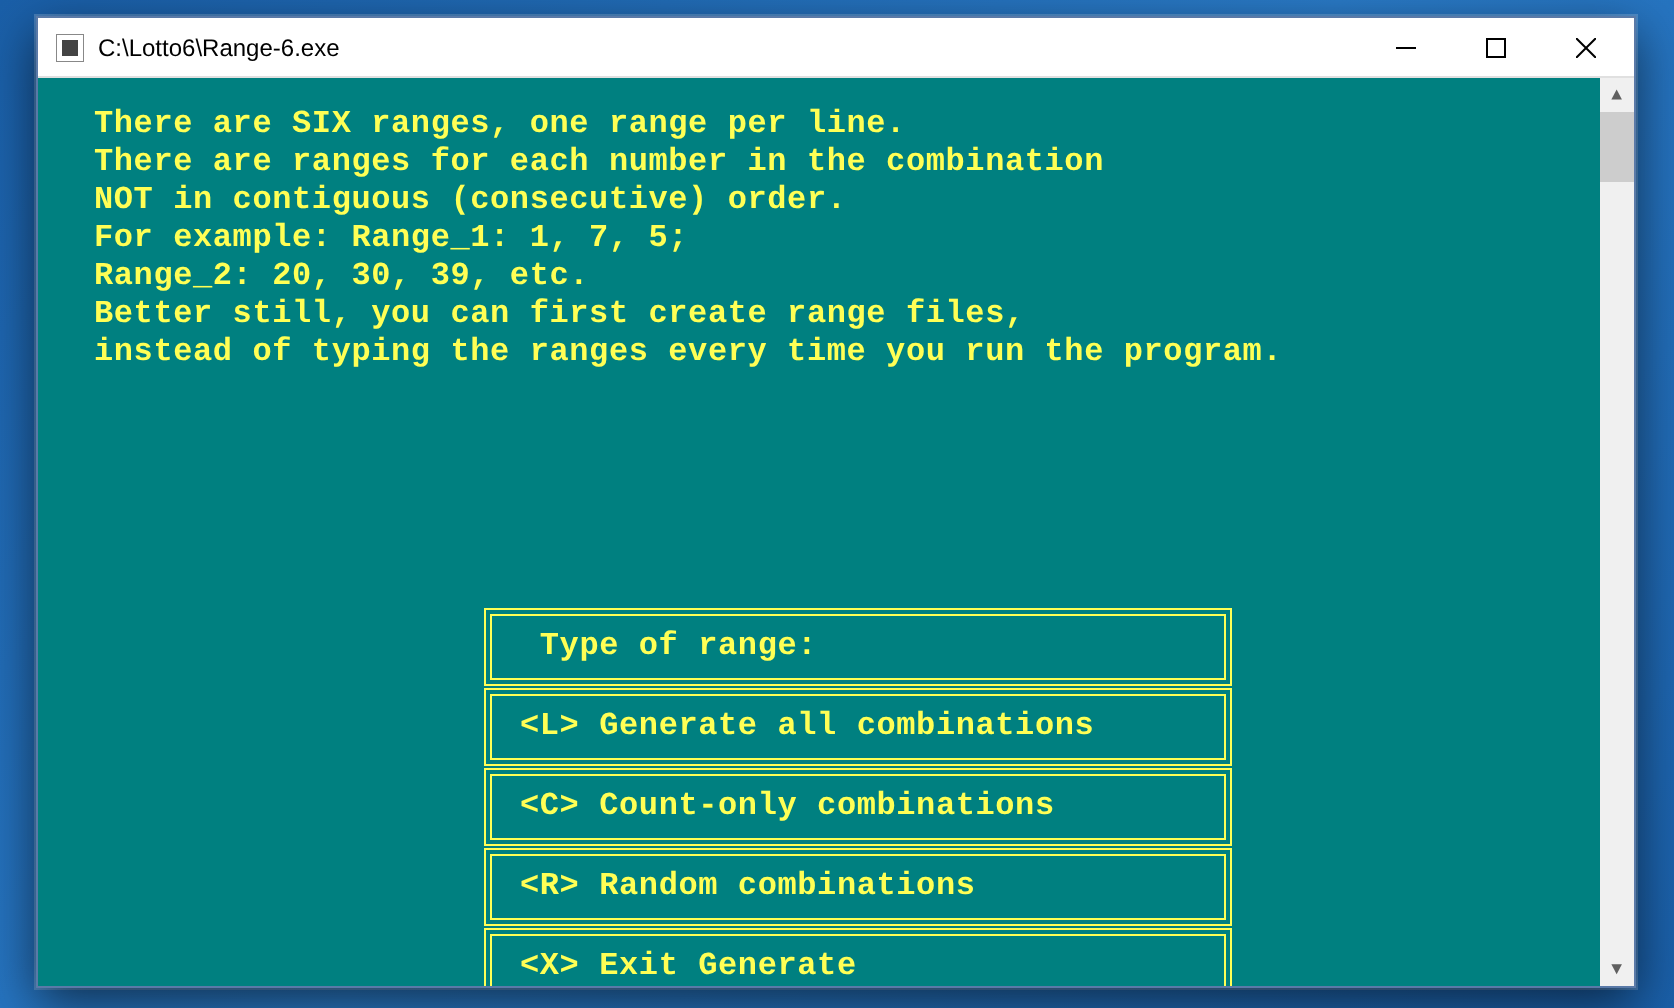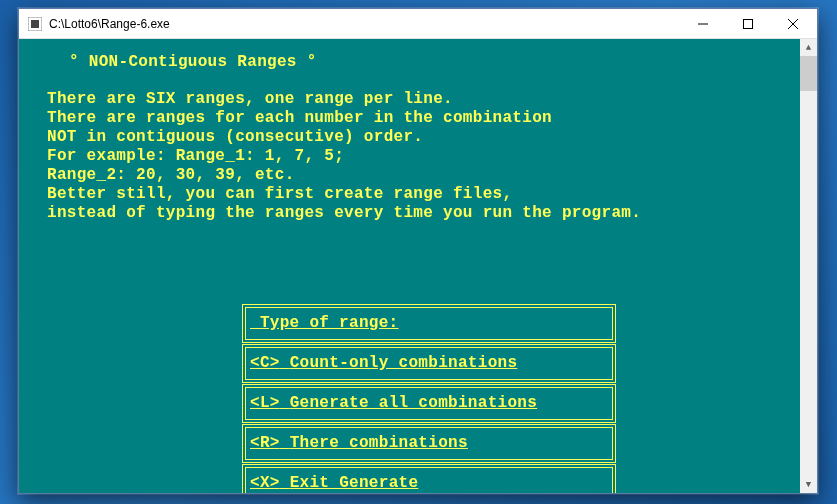--- a/index.html
+++ b/index.html
@@ -110,25 +110,24 @@
     .menu-box {
       position: absolute;
       top: 268px;
       left: 226px;
       width: 368px;
     }
     .menu-cell {
       border: 1px solid #ffff55;
       outline: 1px solid #ffff55;
       outline-offset: 2px;
-      padding: 6px 4px;
+      padding: 6px 14px;
       margin-bottom: 7px;
       line-height: 19px;
       white-space: pre;
-      text-decoration: underline;
     }
   </style>
 </head>
 <body>
 
 <div class="window">
   <div class="titlebar">
     <span class="titlebar-icon">
       <svg width="14" height="14" viewBox="0 0 14 14">
         <rect x="0" y="0" width="14" height="14" fill="#fff" stroke="#888" stroke-width="1"></rect>
@@ -150,34 +149,33 @@
       <div class="titlebar-btn close">
         <svg width="10" height="10" viewBox="0 0 10 10">
             <line x1="0" y1="0" x2="10" y2="10" stroke="currentColor" stroke-width="1"></line>
             <line x1="10" y1="0" x2="0" y2="10" stroke="currentColor" stroke-width="1"></line>
           </svg>
       </div>
     </div>
   </div>
 
   <div class="console">
-    <div class="heading">° NON-Contiguous Ranges °</div>
     <div class="body-text" id="body-lines">There are SIX ranges, one range per line.
 There are ranges for each number in the combination
 NOT in contiguous (consecutive) order.
 For example: Range_1: 1, 7, 5;
 Range_2: 20, 30, 39, etc.
 Better still, you can first create range files,
 instead of typing the ranges every time you run the program.</div>
 
     <div class="menu-box">
       <div class="menu-cell"> Type of range:</div>
+      <div class="menu-cell"><span>&lt;L&gt;</span> <span>Generate all combinations</span></div>
       <div class="menu-cell"><span>&lt;C&gt;</span> <span>Count-only combinations</span></div>
-      <div class="menu-cell"><span>&lt;L&gt;</span> <span>Generate all combinations</span></div>
-      <div class="menu-cell"><span>&lt;R&gt;</span> <span>There combinations</span></div>
+      <div class="menu-cell"><span>&lt;R&gt;</span> <span>Random combinations</span></div>
       <div class="menu-cell"><span>&lt;X&gt;</span> <span>Exit Generate</span></div>
     </div>
 
     <div class="scrollbar">
       <div class="scrollbar-arrow up">▲</div>
       <div class="scrollbar-thumb"></div>
       <div class="scrollbar-arrow down">▼</div>
     </div>
   </div>
 </div>

